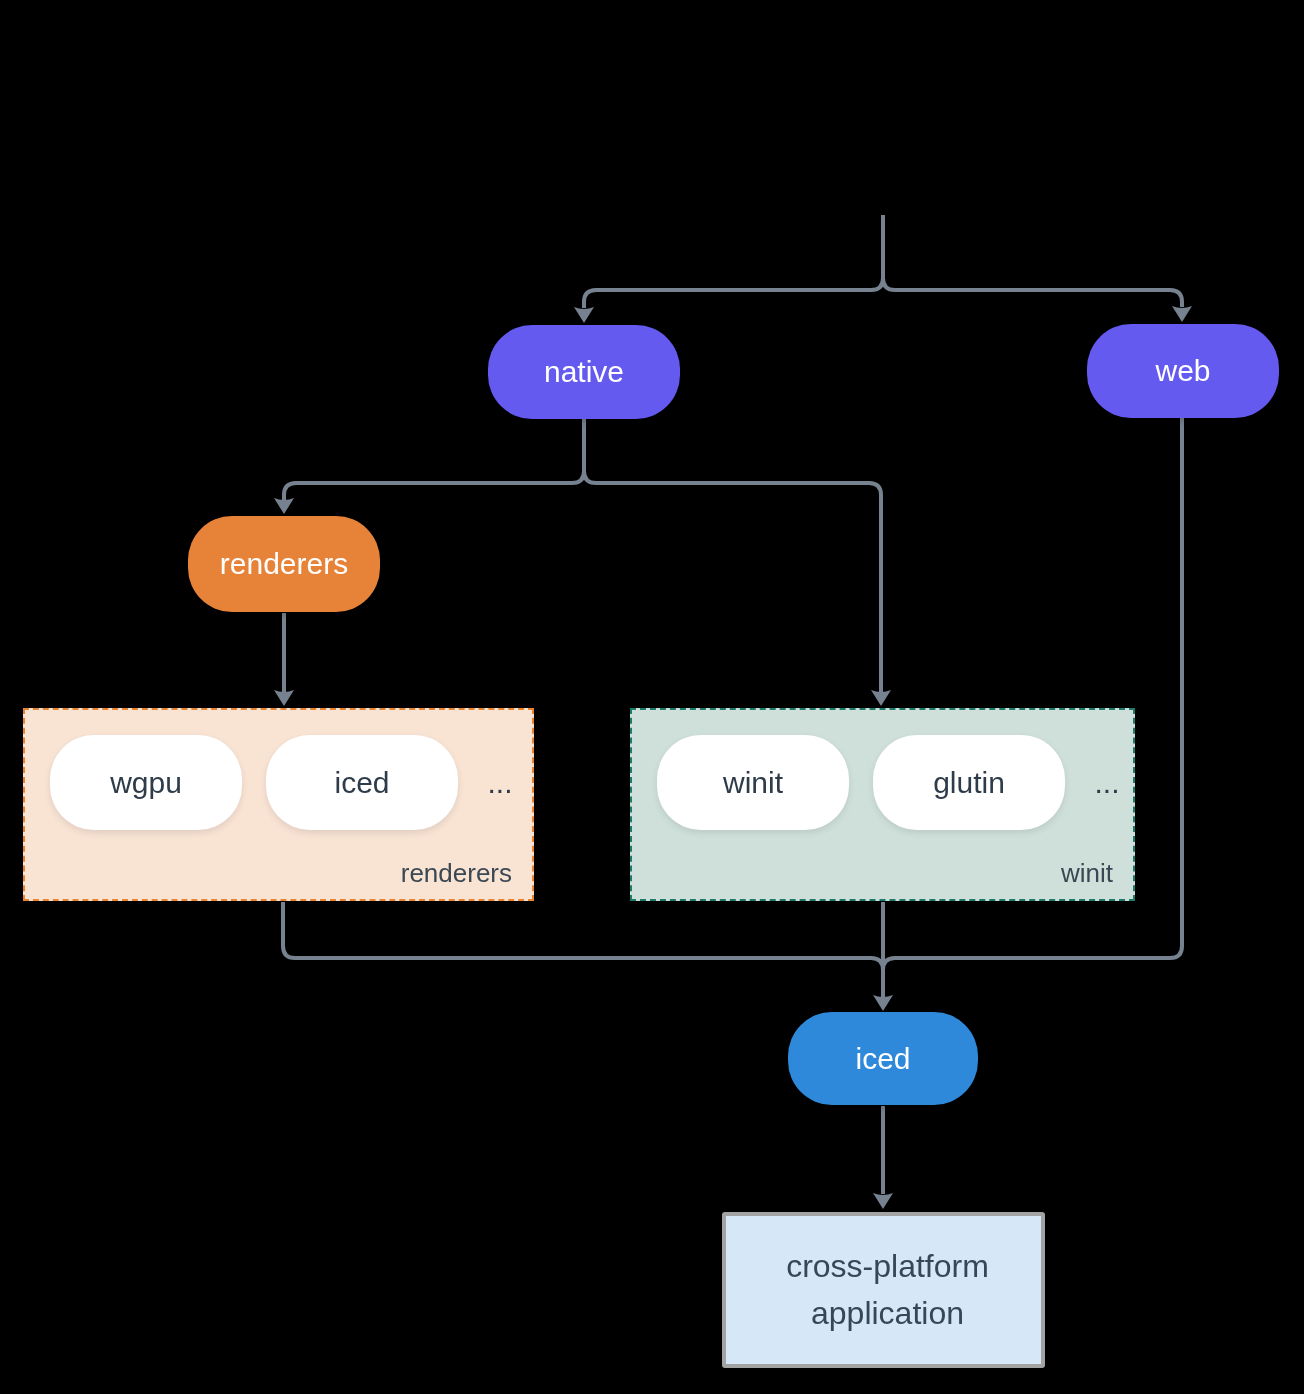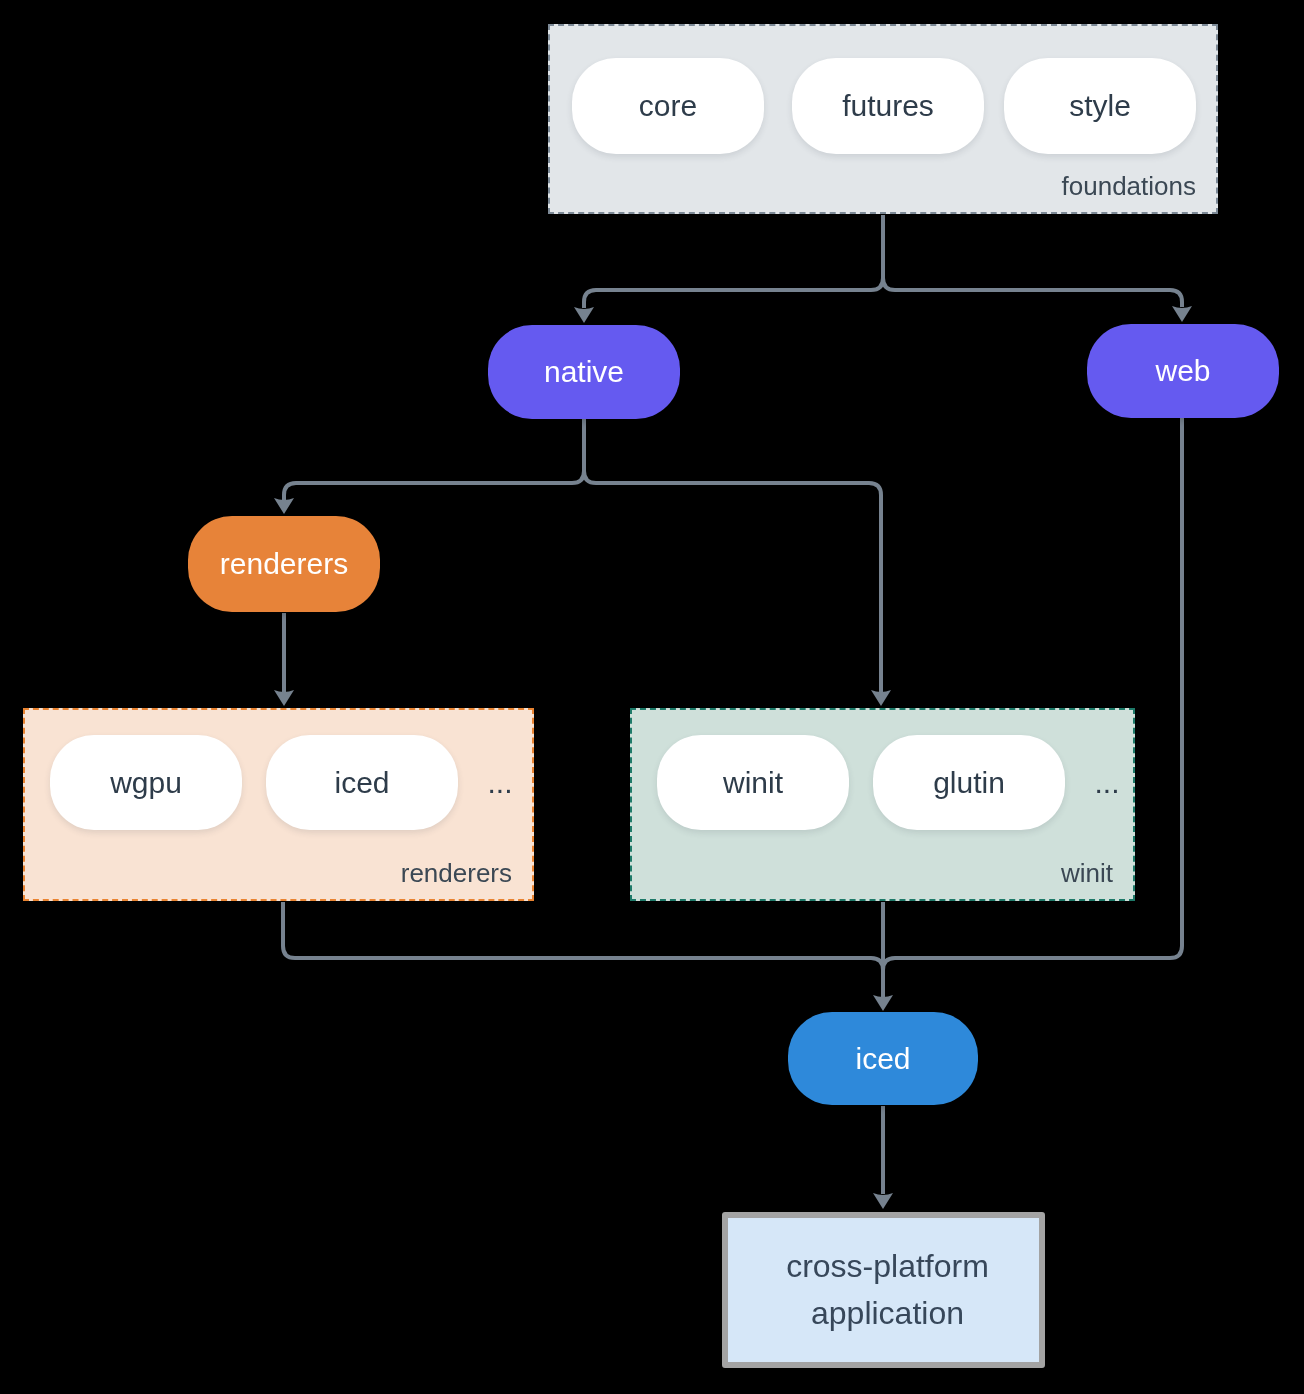--- a/index.html
+++ b/index.html
@@ -102,21 +102,21 @@
   .pill.native   { left: 488px;  top: 325px; width: 192px; height: 94px; }
   .pill.web      { left: 1087px; top: 324px; width: 192px; height: 94px; }
   .pill.graphics { left: 188px;  top: 516px; width: 192px; height: 96px; }
   .pill.iced     { left: 788px;  top: 1012px; width: 190px; height: 93px; text-align: right; }
 
   .appbox {
     position: absolute;
     left: 722px; top: 1212px; width: 323px; height: 156px;
     box-sizing: border-box;
     background: #d6e7f8;
-    border: 6px solid #a3a3a3;
+    border: 4px solid #a3a3a3;
     border-radius: 3px;
     display: flex;
     flex-direction: column;
     align-items: center;
     justify-content: center;
     color: #37475a;
     font-size: 32px;
     line-height: 47px;
     padding-left: 8px;
   }
@@ -143,26 +143,20 @@
 
     <path class="edge" d="M 283 902 L 283 946 Q 283 958 295 958 L 871 958 Q 883 958 883 970 L 883 997"></path>
     <path class="edge" d="M 1182 418 L 1182 946 Q 1182 958 1170 958 L 895 958 Q 883 958 883 970 L 883 997"></path>
     <path class="edge" d="M 883 902 L 883 997"></path>
     <path class="arrowhead" d="M 873 995 Q 883 999 893 995 L 883 1011 Z"></path>
 
     <path class="edge" d="M 883 1106 L 883 1194"></path>
     <path class="arrowhead" d="M 873 1193 Q 883 1197 893 1193 L 883 1209 Z"></path>
   </svg>
 
-  <div class="groupbox foundations">
-    <div class="pill white p0">core</div>
-    <div class="pill white p1">futures</div>
-    <div class="pill white p2">style</div>
-    <div class="group-label">foundations</div>
-  </div>
 
   <div class="pill purple native">native</div>
   <div class="pill purple web">web</div>
 
   <div class="pill orange graphics">renderers</div>
 
   <div class="groupbox renderers">
     <div class="pill white p0">wgpu</div>
     <div class="pill white p1">iced</div>
     <div class="ellipsis">...</div>

